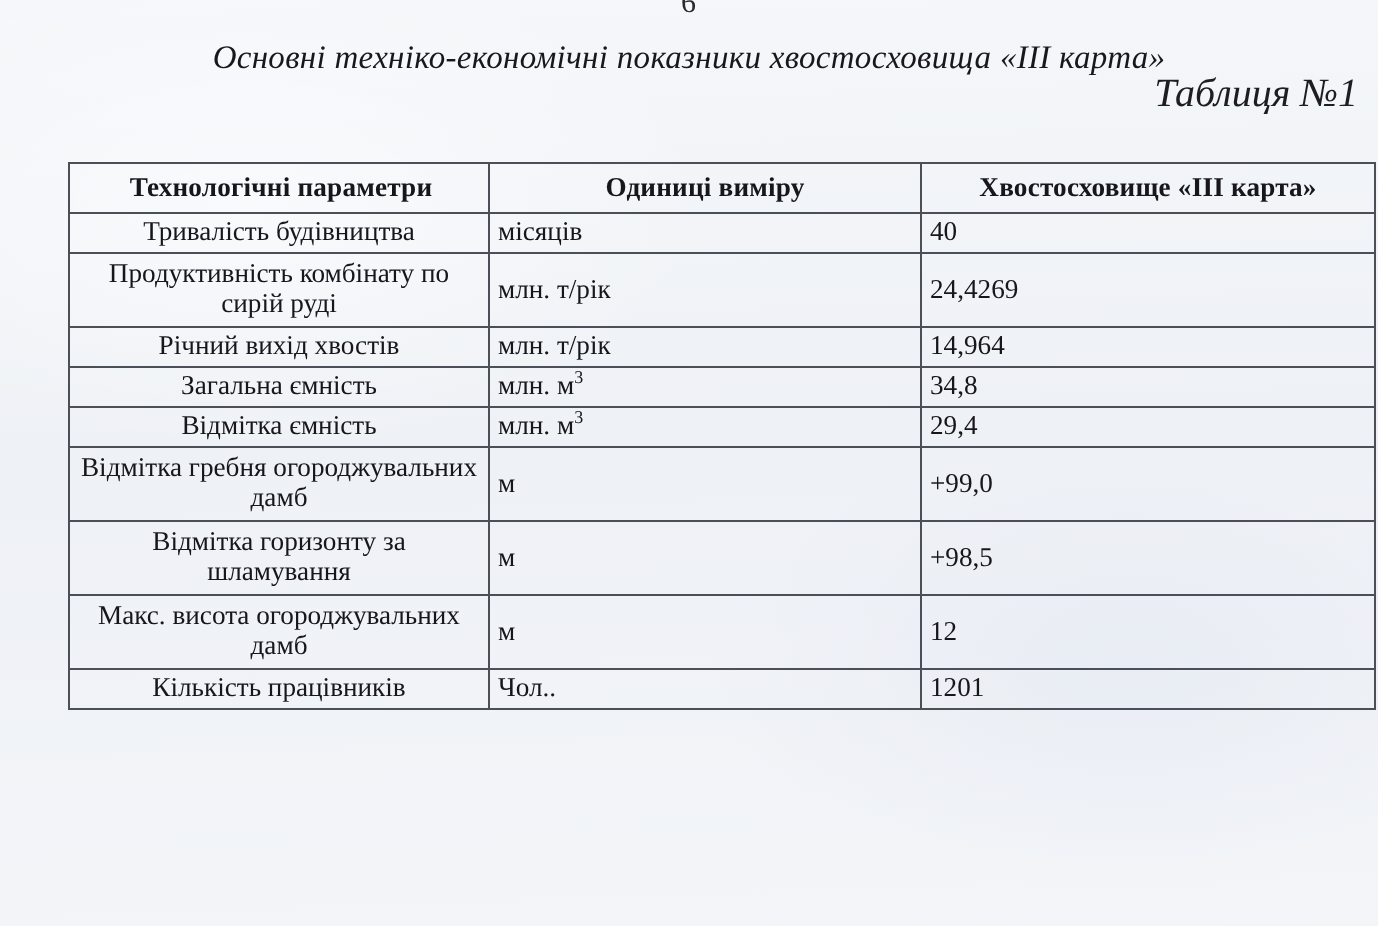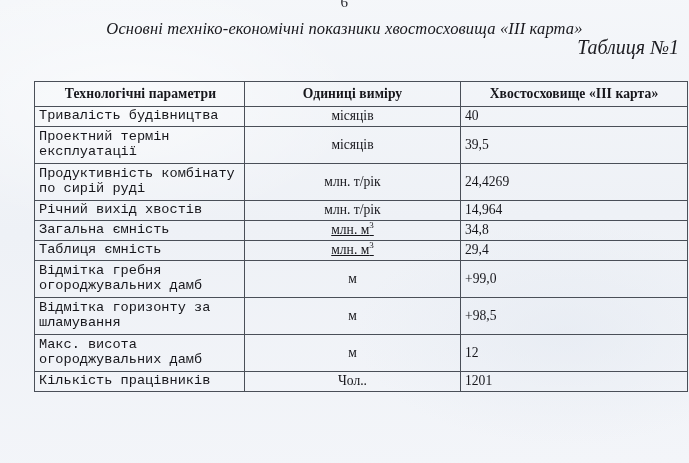--- a/index.html
+++ b/index.html
@@ -93,41 +93,40 @@
   thead th {
     font-weight: bold;
     font-size: 14.6px;
     text-align: center;
     height: 22px;
     letter-spacing: 0.1px;
   }
   thead th.param-head { padding-left: 6px; }
 
   td.param {
-    text-align: left;
+    text-align: center;
     padding-left: 3px;
     padding-right: 3px;
-    font-family: Liberation Mono, monospace;
   }
   td.unit {
-    text-align: center;
+    text-align: left;
   }
   td.value {
     text-align: left;
     font-size: 14.2px;
   }
   .tall td { height: 34px; }
   .short td { height: 17px; }
 
   sup {
     font-size: 9px;
     vertical-align: super;
     line-height: 0;
   }
-  .nowrap { white-space: nowrap; text-decoration: underline; }
+  .nowrap { white-space: nowrap; }
 </style>
 </head>
 <body>
 
 <div class="paper-noise"></div>
 
 <div class="page">
 
   <div class="page-number">6</div>
 
@@ -148,41 +147,36 @@
         <th>Хвостосховище «III карта»</th>
       </tr>
     </thead>
     <tbody>
       <tr class="short">
         <td class="param">Тривалість будівництва</td>
         <td class="unit">місяців</td>
         <td class="value">40</td>
       </tr>
       <tr class="tall">
-        <td class="param">Проектний термін експлуатації</td>
-        <td class="unit">місяців</td>
-        <td class="value">39,5</td>
-      </tr>
-      <tr class="tall">
         <td class="param">Продуктивність комбінату по сирій руді</td>
         <td class="unit">млн. т/рік</td>
         <td class="value">24,4269</td>
       </tr>
       <tr class="short">
         <td class="param">Річний вихід хвостів</td>
         <td class="unit">млн. т/рік</td>
         <td class="value">14,964</td>
       </tr>
       <tr class="short">
         <td class="param">Загальна ємність</td>
         <td class="unit nowrap">млн. м<sup>3</sup></td>
         <td class="value">34,8</td>
       </tr>
       <tr class="short">
-        <td class="param">Таблиця ємність</td>
+        <td class="param">Відмітка ємність</td>
         <td class="unit nowrap">млн. м<sup>3</sup></td>
         <td class="value">29,4</td>
       </tr>
       <tr class="tall">
         <td class="param">Відмітка гребня огороджувальних дамб</td>
         <td class="unit">м</td>
         <td class="value">+99,0</td>
       </tr>
       <tr class="tall">
         <td class="param">Відмітка горизонту за шламування</td>

